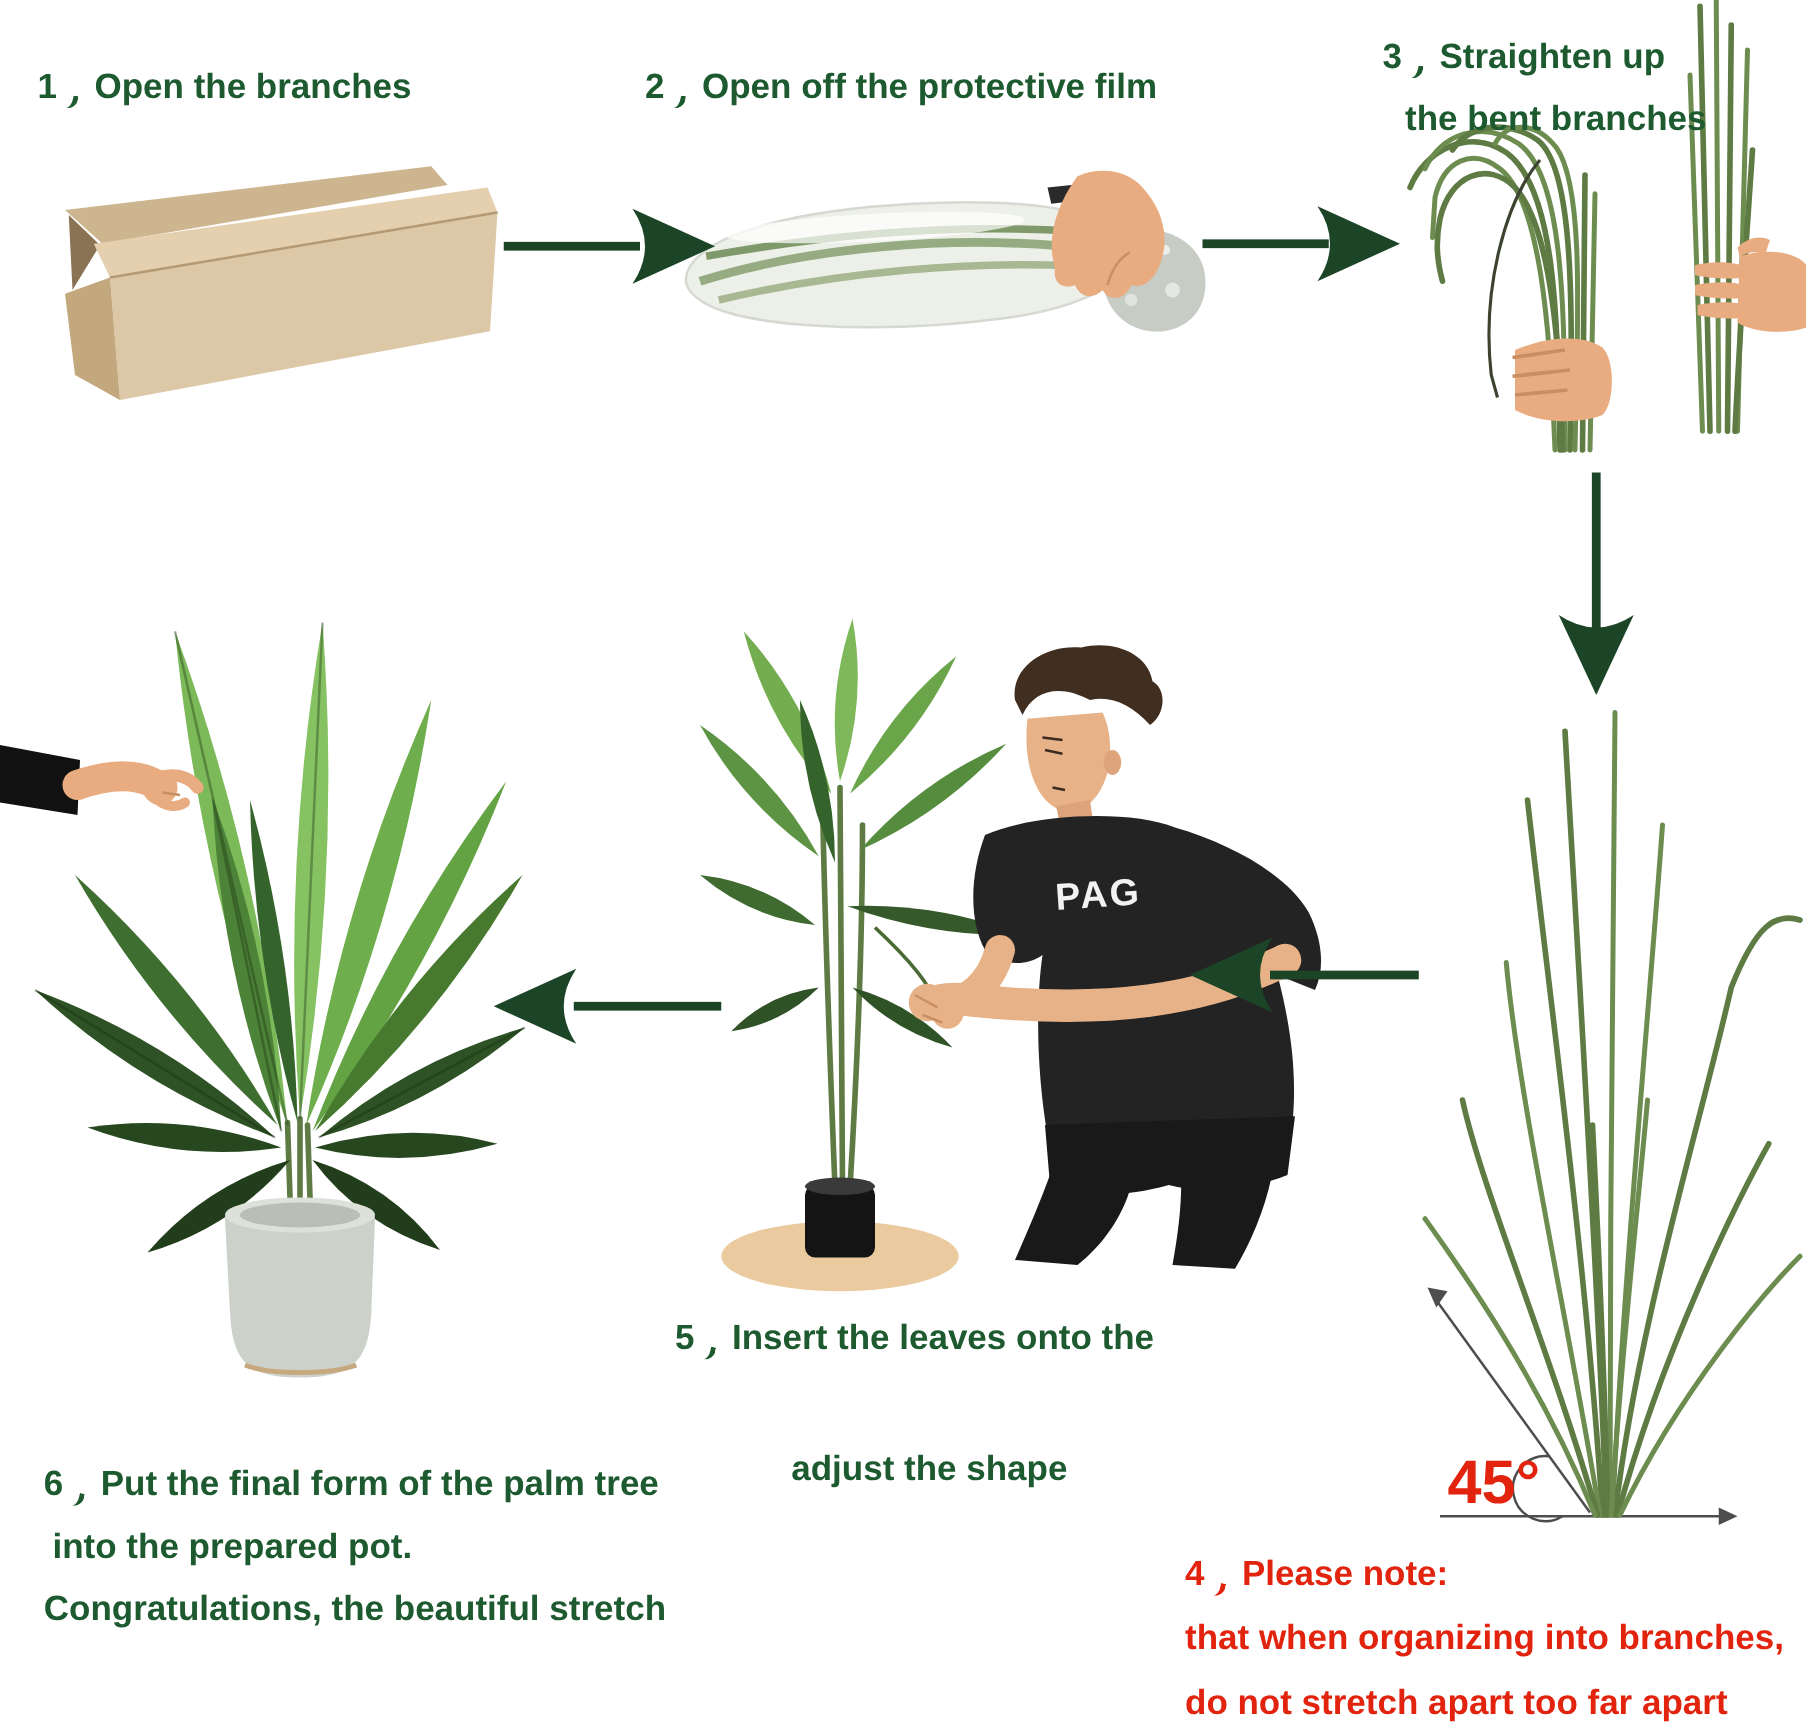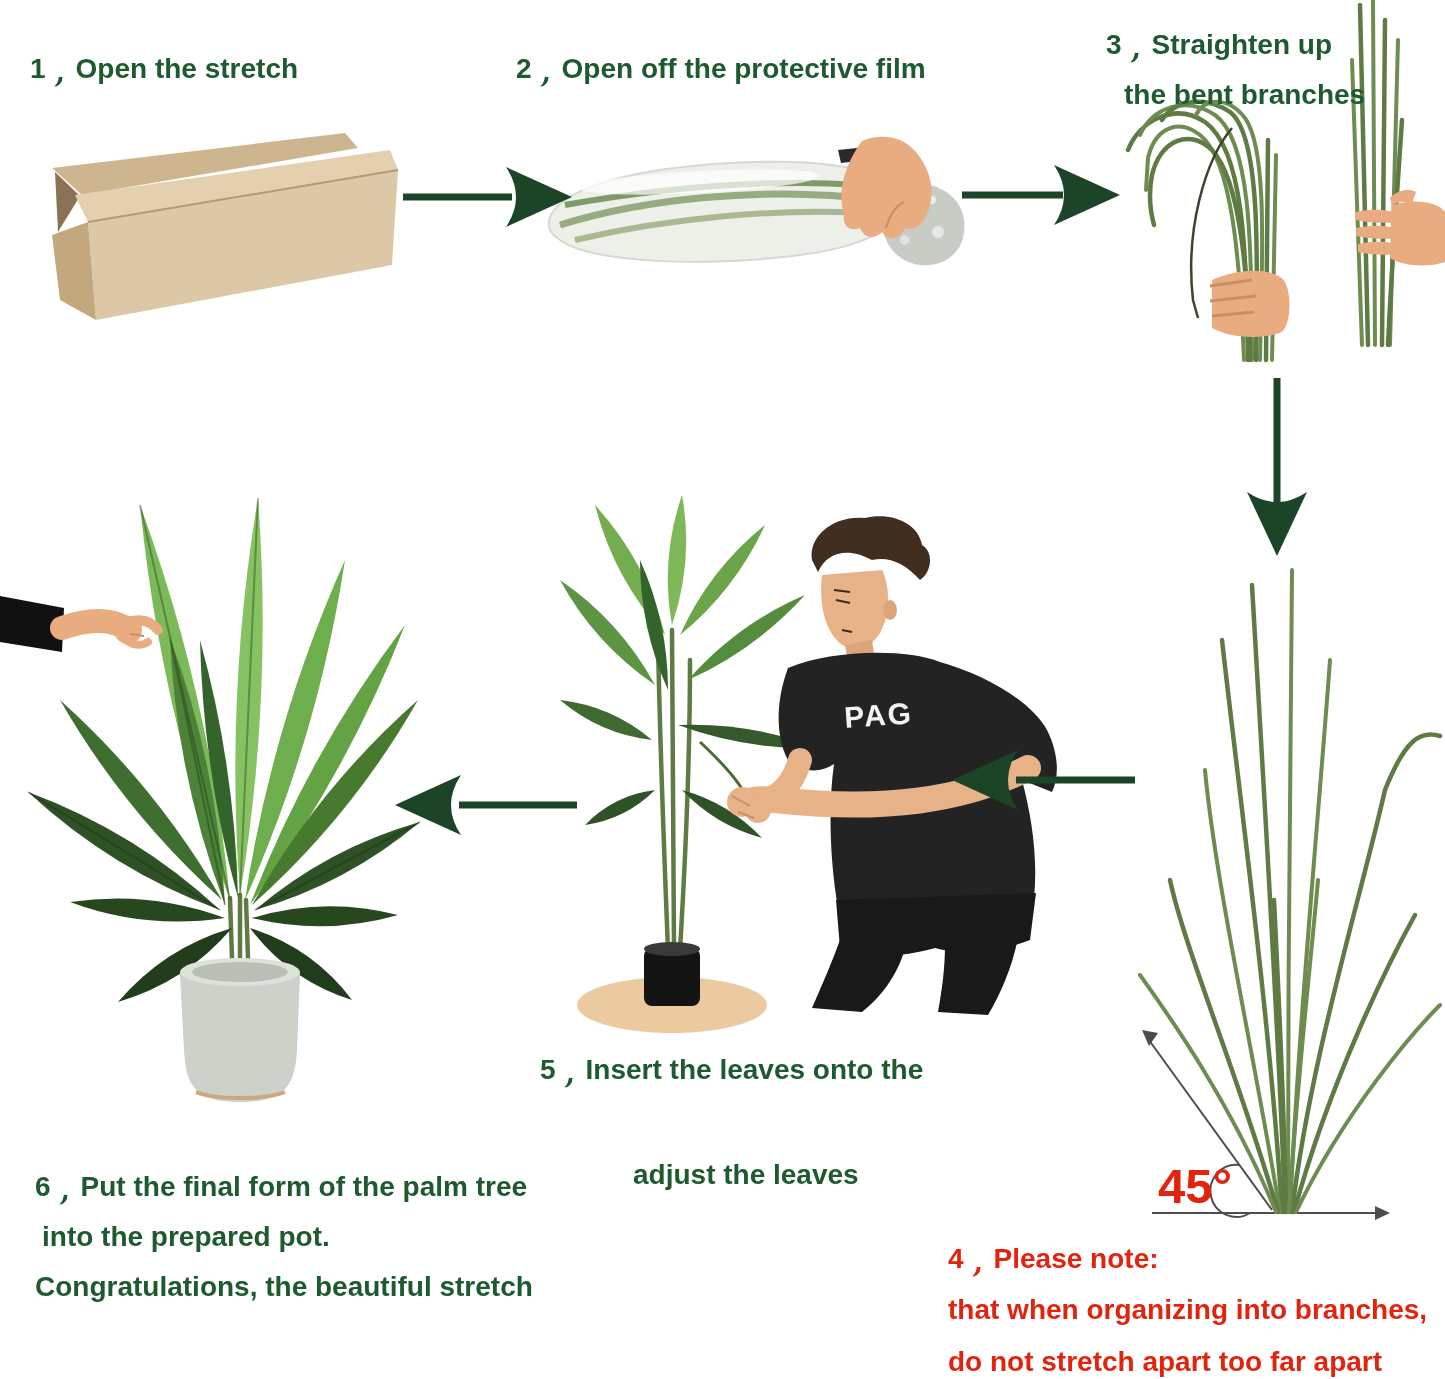--- a/index.html
+++ b/index.html
@@ -190,39 +190,39 @@
       <rect x="1016" y="776.5" width="119" height="7"></rect>
       <path d="M952,780 L1018,750 Q998,780 1018,810 Z"></path>
     </g>
     <g class="arrowfill">
       <rect x="459" y="801.5" width="118" height="7"></rect>
       <path d="M395,805 L461,775 Q441,805 461,835 Z"></path>
     </g>
   </svg>
 
   <div class="caption" style="left:30px;top:52px">
-    <span class="num">1</span><span class="cjk-comma">、</span><span>Open the stretch</span>
+    <span class="num">1</span><span class="cjk-comma">、</span><span>Open the branches</span>
   </div>
 
   <div class="caption" style="left:516px;top:52px">
     <span class="num">2</span><span class="cjk-comma">、</span><span>Open off the protective film</span>
   </div>
 
   <div class="caption" style="left:1106px;top:28px">
     <span class="num">3</span><span class="cjk-comma">、</span><span>Straighten up</span>
   </div>
   <div class="caption" style="left:1124px;top:78px">
     <span>the bent branches</span>
   </div>
 
   <div class="caption" style="left:540px;top:1053px">
     <span class="num">5</span><span class="cjk-comma">、</span><span>Insert the leaves onto the</span>
   </div>
   <div class="caption" style="left:633px;top:1158px">
-    <span>adjust the leaves</span>
+    <span>adjust the shape</span>
   </div>
 
   <div class="caption" style="left:35px;top:1170px">
     <span class="num">6</span><span class="cjk-comma">、</span><span>Put the final form of the palm tree</span>
   </div>
   <div class="caption" style="left:42px;top:1220px">
     <span>into the prepared pot.</span>
   </div>
   <div class="caption" style="left:35px;top:1270px">
     <span>Congratulations, the beautiful stretch</span>

